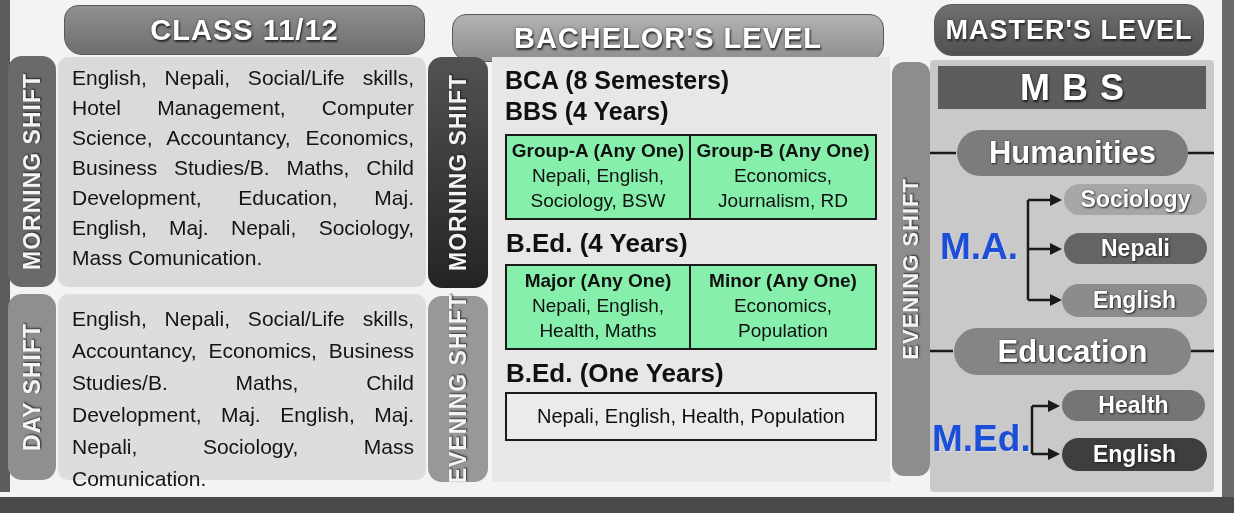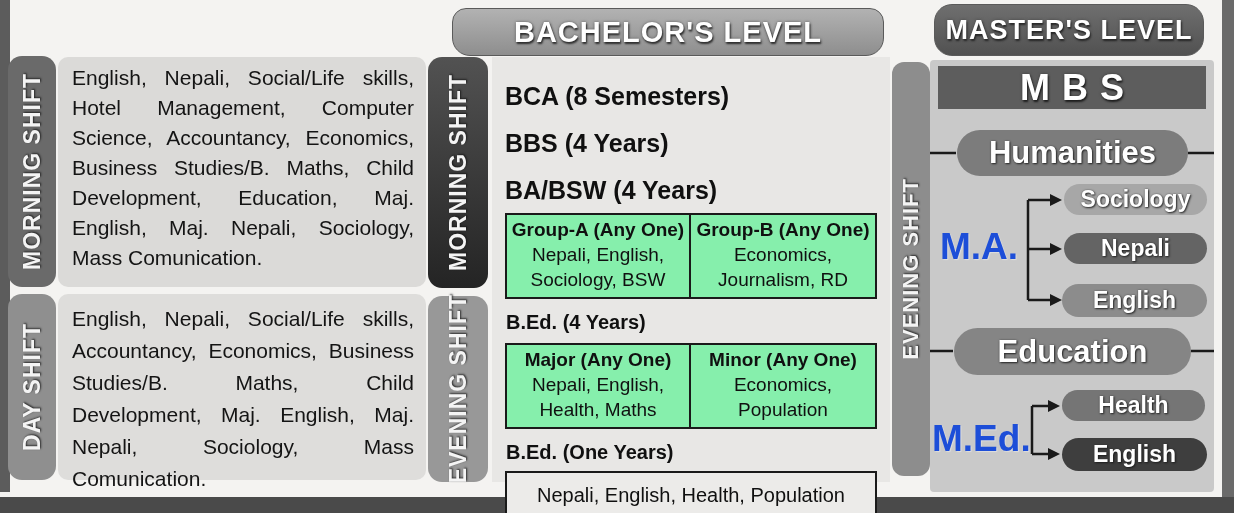--- a/index.html
+++ b/index.html
@@ -15,21 +15,21 @@
 
   
   .col-hdr {
     position:absolute; display:flex; align-items:center; justify-content:center;
     color:#fff; font-weight:bold; letter-spacing:1px;
     text-shadow:1px 2px 2px rgba(30,30,30,.85), 0 0 3px rgba(60,60,60,.7);
     border:1px solid #5a5a5a;
   }
   .hdr-class    { left:64px;  top:5px; width:361px; height:50px; font-size:29px;
                   background:linear-gradient(#909090,#6e6e6e); border-radius:14px 14px 18px 18px; }
-  .hdr-bachelor { left:452px; top:8px; width:432px; height:48px; font-size:29px;
+  .hdr-bachelor { left:452px; top:14px; width:432px; height:48px; font-size:29px;
                   background:linear-gradient(#b2b2b2,#8e8e8e); border-radius:14px 14px 18px 18px; }
   .hdr-master   { left:934px; top:4px; width:270px; height:52px; font-size:27px;
                   background:linear-gradient(#6f6f6f,#515151); border-radius:18px; }
 
   
   .rail {
     position:absolute; display:flex; align-items:center; justify-content:center;
     border-radius:14px; color:#f4f4f4; font-weight:bold;
     text-shadow:1px 1px 2px rgba(20,20,20,.8);
   }
@@ -52,30 +52,30 @@
   .class-panel-morning { left:58px; top:57px; width:368px; height:230px; background:#dbdad8;
                          font-size:21px; line-height:30px; }
   .class-panel-day     { left:58px; top:294px; width:368px; height:186px; background:#dedddb;
                          font-size:21px; line-height:32px; padding-top:9px; }
 
   
   .bachelor-panel {
     position:absolute; left:492px; top:57px; width:398px; height:425px;
     background:#e8e7e5; padding:8px 13px; color:#101010;
   }
-  .program-line { font-size:25px; font-weight:bold; line-height:31px;margin-top:16px; }
+  .program-line { font-size:25px; font-weight:bold; line-height:31px; }
   .sub-table {
     display:grid; grid-template-columns:1fr 1fr;
     border:2px solid #1a1a1a; margin-top:7px; background:#86efac;
   }
   .sub-table .cell { padding:3px 2px 5px; text-align:center; }
   .sub-table .cell:first-child { border-right:2px solid #1a1a1a; }
   .cell-header { font-size:19px; font-weight:bold; line-height:24px; }
   .cell-subjects { font-size:19px; line-height:25px; white-space:pre-line; }
-  .bed-title { font-size:20px; font-weight:bold; line-height:28px; margin:9px 0 4px 1px; }
+  .bed-title { font-size:26px; font-weight:bold; line-height:28px; margin:9px 0 4px 1px; }
   .single-table {
     border:2px solid #1a1a1a; margin-top:5px; background:#ecebe9;
     text-align:center; font-size:20px; padding:11px 2px;
   }
 
   
   .master-panel {
     position:absolute; left:930px; top:60px; width:284px; height:432px;
     background:#c9c9c9; border-radius:4px;
   }
@@ -109,20 +109,21 @@
 </style>
 </head>
 <body>
 
 <div class="stage">
 
   <div class="frame-left"></div>
   <div class="frame-right"></div>
   <div class="frame-bottom"></div>
 
+  <div class="col-hdr hdr-class">CLASS 11/12</div>
 
   <div class="rail rail-class-morning">
     <span>MORNING SHIFT</span>
   </div>
   <div class="class-panel class-panel-morning">English, Nepali, Social/Life skills, Hotel Management, Computer Science, Accountancy, Economics, Business Studies/B. Maths, Child Development, Education, Maj. English, Maj. Nepali, Sociology, Mass Comunication.</div>
 
   <div class="rail rail-class-day">
     <span>DAY SHIFT</span>
   </div>
   <div class="class-panel class-panel-day">English, Nepali, Social/Life skills, Accountancy, Economics, Business Studies/B. Maths, Child Development, Maj. English, Maj. Nepali, Sociology, Mass Comunication.</div>
@@ -135,21 +136,20 @@
   <div class="rail rail-bach-evening">
     <span>EVENING SHIFT</span>
   </div>
   <div class="rail rail-evening-right">
     <span>EVENING SHIFT</span>
   </div>
 
   <div class="bachelor-panel">
     <div class="program-line">BCA (8 Semesters)</div>
     <div class="program-line">BBS (4 Years)</div>
-    <div class="program-line">BA/BSW (4 Years)</div>
 
     <div class="sub-table">
       <div class="cell">
         <div class="cell-header">Group-A (Any One)</div>
         <div class="cell-subjects">Nepali, English,
 Sociology, BSW</div>
       </div>
       <div class="cell">
         <div class="cell-header">Group-B (Any One)</div>
         <div class="cell-subjects">Economics,

